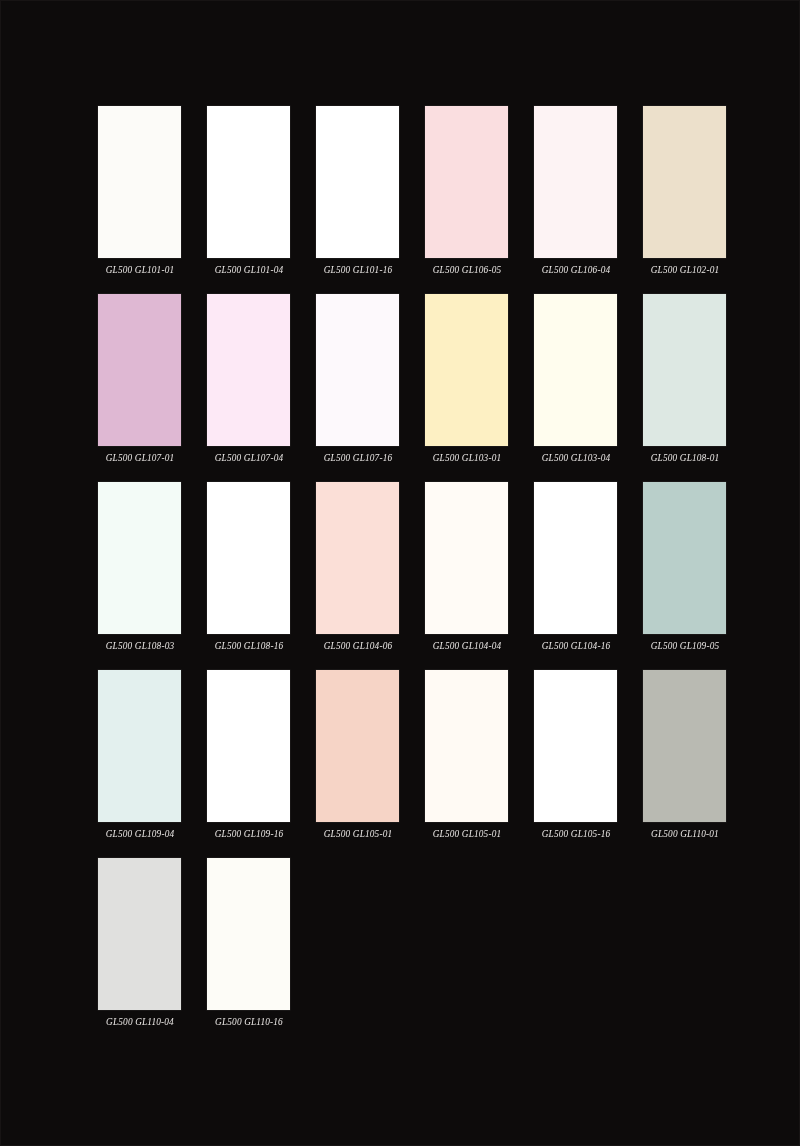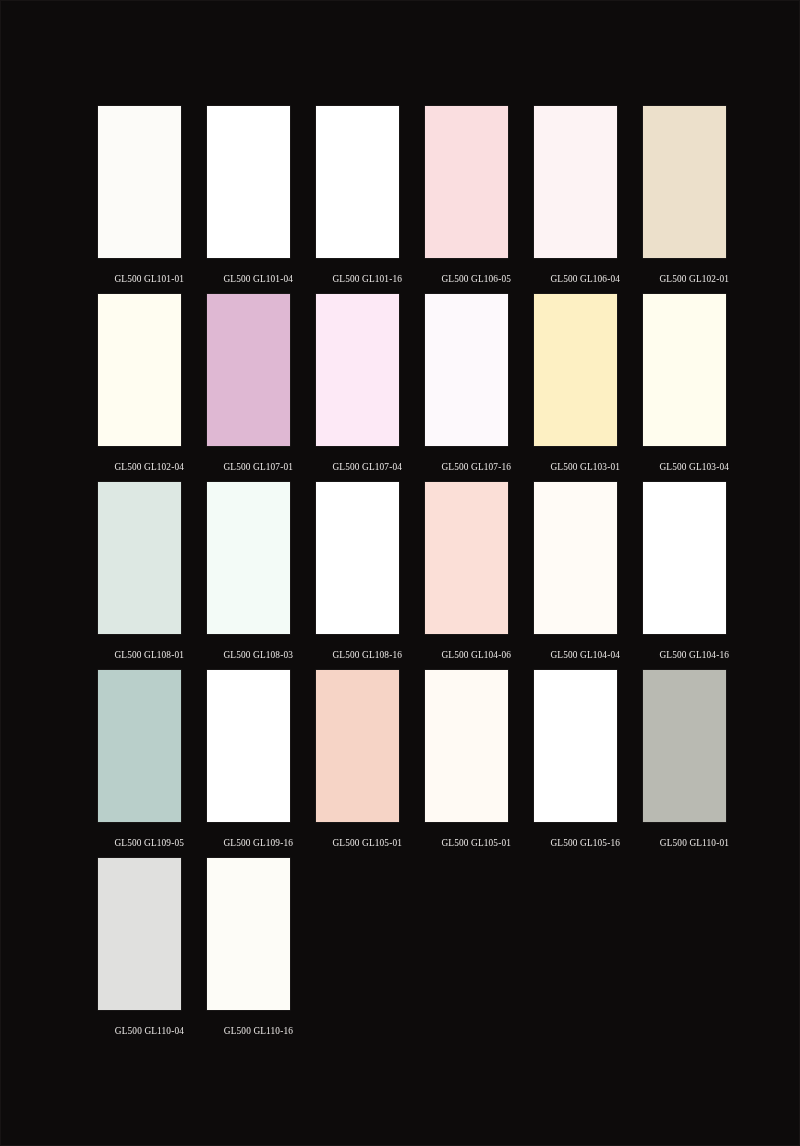--- a/index.html
+++ b/index.html
@@ -45,28 +45,29 @@
     width: 83px;
     height: 152px;
     display: block;
     box-shadow: 0 0 0 0.5px rgba(255,255,255,0.10);
   }
 
   .swatch-label {
     display: block;
     width: 88px;
     margin-left: -2px;
-    margin-top: 16px;
-    text-align: right;
+    margin-top: 7px;
+    text-align: center;
     color: #ebe8e6;
     font-size: 9.3px;
     line-height: 11px;
     letter-spacing: 0.15px;
     white-space: nowrap;
     font-family: "Liberation Serif", "DejaVu Serif", serif;
+    font-style: italic;
   }
 </style>
 </head>
 <body style="background: rgb(13, 11, 11);">
 
 <div id="swatch-page">
   <div id="swatch-grid">
       <div class="swatch-cell">
         <div class="swatch-chip" style="background: rgb(252, 251, 248);"></div>
         <div class="swatch-label">GL500 GL101-01</div>
@@ -83,24 +84,20 @@
         <div class="swatch-chip" style="background: rgb(250, 222, 224);"></div>
         <div class="swatch-label">GL500 GL106-05</div>
       </div>
       <div class="swatch-cell">
         <div class="swatch-chip" style="background: rgb(253, 243, 244);"></div>
         <div class="swatch-label">GL500 GL106-04</div>
       </div>
       <div class="swatch-cell">
         <div class="swatch-chip" style="background: rgb(236, 224, 203);"></div>
         <div class="swatch-label">GL500 GL102-01</div>
-      </div>
-      <div class="swatch-cell">
-        <div class="swatch-chip" style="background: rgb(255, 253, 241);"></div>
-        <div class="swatch-label">GL500 GL102-04</div>
       </div>
       <div class="swatch-cell">
         <div class="swatch-chip" style="background: rgb(223, 184, 211);"></div>
         <div class="swatch-label">GL500 GL107-01</div>
       </div>
       <div class="swatch-cell">
         <div class="swatch-chip" style="background: rgb(253, 233, 246);"></div>
         <div class="swatch-label">GL500 GL107-04</div>
       </div>
       <div class="swatch-cell">
@@ -137,20 +134,24 @@
       </div>
       <div class="swatch-cell">
         <div class="swatch-chip" style="background: rgb(255, 255, 255);"></div>
         <div class="swatch-label">GL500 GL104-16</div>
       </div>
       <div class="swatch-cell">
         <div class="swatch-chip" style="background: rgb(185, 207, 202);"></div>
         <div class="swatch-label">GL500 GL109-05</div>
       </div>
       <div class="swatch-cell">
+        <div class="swatch-chip" style="background: rgb(227, 240, 238);"></div>
+        <div class="swatch-label">GL500 GL109-04</div>
+      </div>
+      <div class="swatch-cell">
         <div class="swatch-chip" style="background: rgb(255, 255, 255);"></div>
         <div class="swatch-label">GL500 GL109-16</div>
       </div>
       <div class="swatch-cell">
         <div class="swatch-chip" style="background: rgb(246, 212, 198);"></div>
         <div class="swatch-label">GL500 GL105-01</div>
       </div>
       <div class="swatch-cell">
         <div class="swatch-chip" style="background: rgb(255, 250, 244);"></div>
         <div class="swatch-label">GL500 GL105-01</div>

